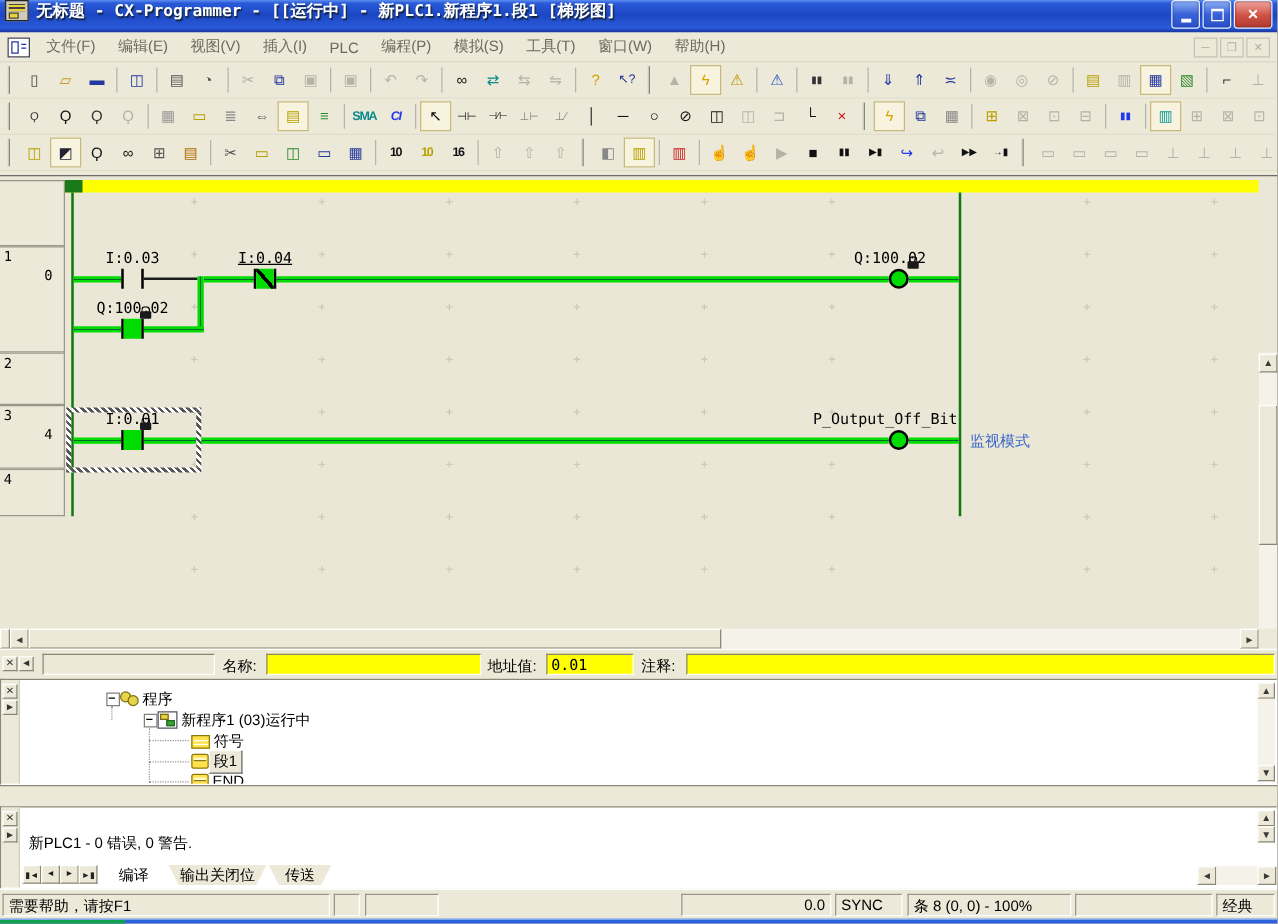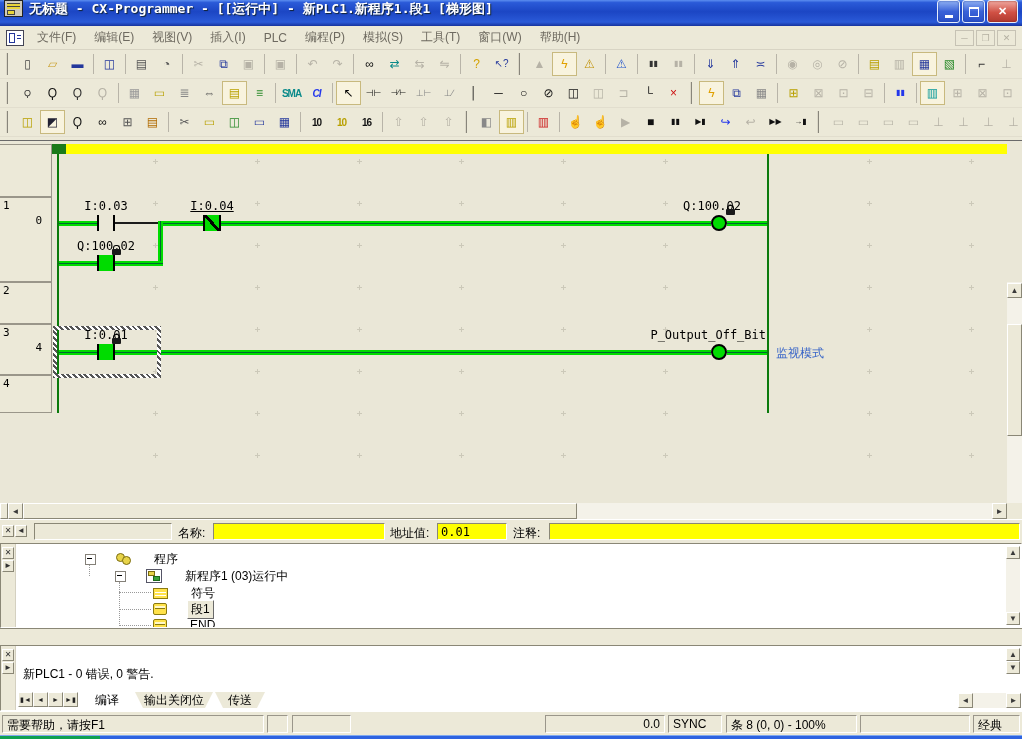--- a/index.html
+++ b/index.html
@@ -84,21 +84,21 @@
     border-color:#fff #8a8776 #8a8776 #fff;font-size:8px;line-height:10px;text-align:center;color:#333;box-sizing:border-box;}
   .ylab{position:absolute;top:5px;font-size:12px;color:#000;white-space:nowrap;}
   .yfield{position:absolute;top:3px;height:17px;background:#ffff00;border:1px solid;
     border-color:#8a8776 #fff #fff #8a8776;box-sizing:border-box;font:12px "DejaVu Sans Mono",monospace;padding:1px 3px;}
   .gfield{position:absolute;top:3px;height:17px;background:#ece9d8;border:1px solid;
     border-color:#8a8776 #fff #fff #8a8776;box-sizing:border-box;}
   
   #treepane{position:absolute;left:0;top:543px;width:1022px;height:85px;background:#fff;
     border:1px solid;border-color:#8a8776 #fff #fff #8a8776;box-sizing:border-box;overflow:hidden;}
   .dockstrip{position:absolute;left:0;top:0;bottom:0;width:14px;background:#ece9d8;border-right:1px solid #d4d0c0;}
-  .trow{position:absolute;height:16px;display:flex;align-items:center;gap:20px;}
+  .trow{position:absolute;height:16px;display:flex;align-items:center;gap:0;}
   .tlabel{font-size:12px;white-space:nowrap;padding:0 3px;}
   .tlabel.selected{background:#ece9d8;border:1px solid;border-color:#fff #6a6a6a #6a6a6a #fff;}
   .ic-exp{width:9px;height:9px;background:#fff;border:1px solid #848078;position:relative;flex:none;}
   .ic-exp::before{content:"";position:absolute;left:1px;top:3px;width:5px;height:1px;background:#000;}
   .ic{position:relative;flex:none;}
   .ic-gears{width:15px;height:12px;}
   .ic-gears::before,.ic-gears::after{content:"";position:absolute;width:7px;height:7px;border-radius:50%;
     background:#e8d44a;border:1px solid #7a6c10;}
   .ic-gears::before{left:0;top:0;} .ic-gears::after{right:0;bottom:0;}
   .ic-prog{width:14px;height:12px;background:#fff;border:1px solid #556;}

